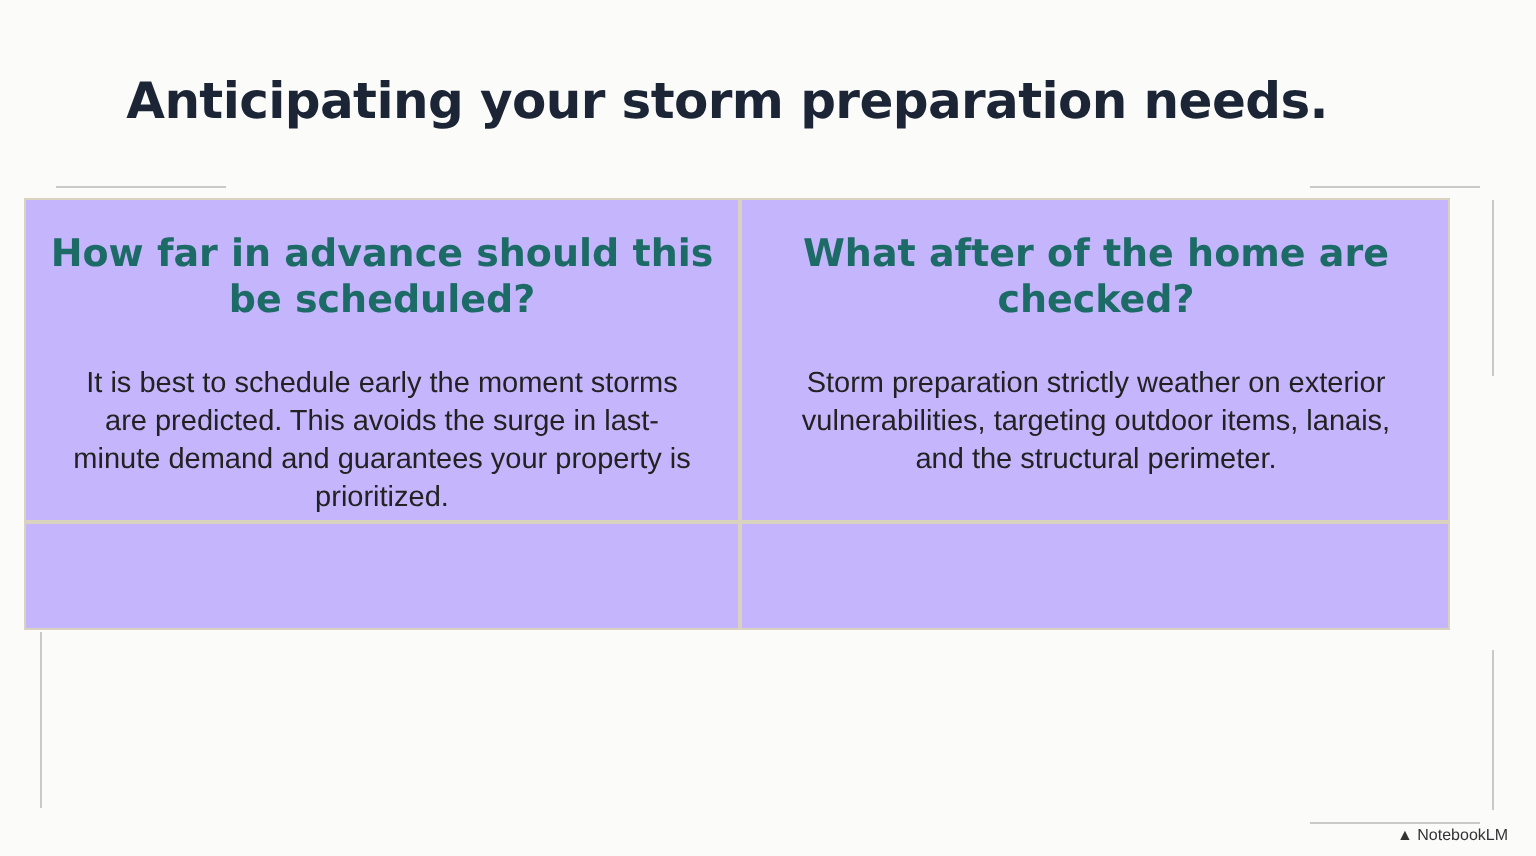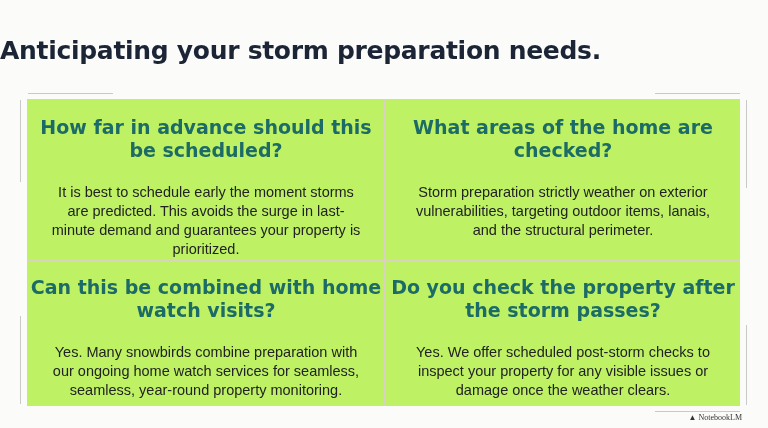--- a/index.html
+++ b/index.html
@@ -1,27 +1,27 @@
 <!DOCTYPE html>
 <html><head>
 <meta charset="utf-8">
 <style>
   html, body { margin:0; padding:0; }
   body { width:768px; height:428px; background:#fbfbfa; position:relative; overflow:hidden; font-family:"Liberation Sans", sans-serif; }
-  .title { position:absolute; left:0; top:36px; width:664px; text-align:left; font-family:"DejaVu Sans", sans-serif; font-weight:bold; font-size:25px; color:#1b2536; letter-spacing:-0.3px; }
-  .grid { position:absolute; left:27px; top:99px; width:713px; height:307px; border:1.5px solid #d9d2bf; box-sizing:border-box; background:#bef264; }
+  .title { position:absolute; left:0; top:36px; width:664px; text-align:right; font-family:"DejaVu Sans", sans-serif; font-weight:bold; font-size:25px; color:#1b2536; letter-spacing:-0.3px; }
+  .grid { position:absolute; left:12px; top:99px; width:713px; height:216px; border:1.5px solid #d9d2bf; box-sizing:border-box; background:#c4b5fd; }
   .vline { position:absolute; left:356px; top:0; width:1.5px; height:100%; background:#d9d2bf; }
   .hline { position:absolute; left:0; top:160px; width:100%; height:1.5px; background:#d9d2bf; }
   .cell { position:absolute; width:356px; text-align:center; }
   .cell h2 { margin:0; font-family:"DejaVu Sans", sans-serif; font-weight:bold; font-size:19px; line-height:23px; color:#1d6b66; }
   .cell p { margin:21px auto 0; font-family:"Liberation Sans", sans-serif; font-size:14.5px; line-height:19px; color:#222; width:320px; }
   .c1 { left:0; top:16px; } .c2 { left:357px; top:16px; }
   .c3 { left:0; top:176px; } .c4 { left:357px; top:176px; }
   .dim { position:absolute; background:#c9c9c9; }
-  .brand { position:absolute; right:26px; top:413px; font-size:8px; color:#333; font-family:Liberation Serif, serif; }
+  .brand { position:absolute; right:14px; top:413px; font-size:8px; color:#333; font-family:Liberation Sans, sans-serif; }
 </style>
 </head>
 <body>
 
 <div class="title">Anticipating your storm preparation needs.</div>
 
 <div class="dim" style="left:28px;top:93px;width:85px;height:1px;"></div>
 <div class="dim" style="left:655px;top:93px;width:85px;height:1px;"></div>
 <div class="dim" style="left:20px;top:100px;width:1px;height:82px;"></div>
 <div class="dim" style="left:20px;top:316px;width:1px;height:88px;"></div>
@@ -31,29 +31,21 @@
 
 <div class="grid">
   <div class="vline"></div>
   <div class="hline"></div>
 
   <div class="cell c1">
     <h2>How far in advance should this be scheduled?</h2>
     <p>It is best to schedule early the moment storms are predicted. This avoids the surge in last-minute demand and guarantees your property is prioritized.</p>
   </div>
   <div class="cell c2">
-    <h2>What areas of the home are checked?</h2>
+    <h2>What after of the home are checked?</h2>
     <p>Storm preparation strictly weather on exterior vulnerabilities, targeting outdoor items, lanais, and the structural perimeter.</p>
-  </div>
-  <div class="cell c3">
-    <h2>Can this be combined with home watch visits?</h2>
-    <p>Yes. Many snowbirds combine preparation with our ongoing home watch services for seamless, seamless, year-round property monitoring.</p>
-  </div>
-  <div class="cell c4">
-    <h2>Do you check the property after the storm passes?</h2>
-    <p>Yes. We offer scheduled post-storm checks to inspect your property for any visible issues or damage once the weather clears.</p>
   </div>
 </div>
 
 <div class="brand">
   <span>▲</span>
   <span>NotebookLM</span>
 </div>
 
 </body></html>

